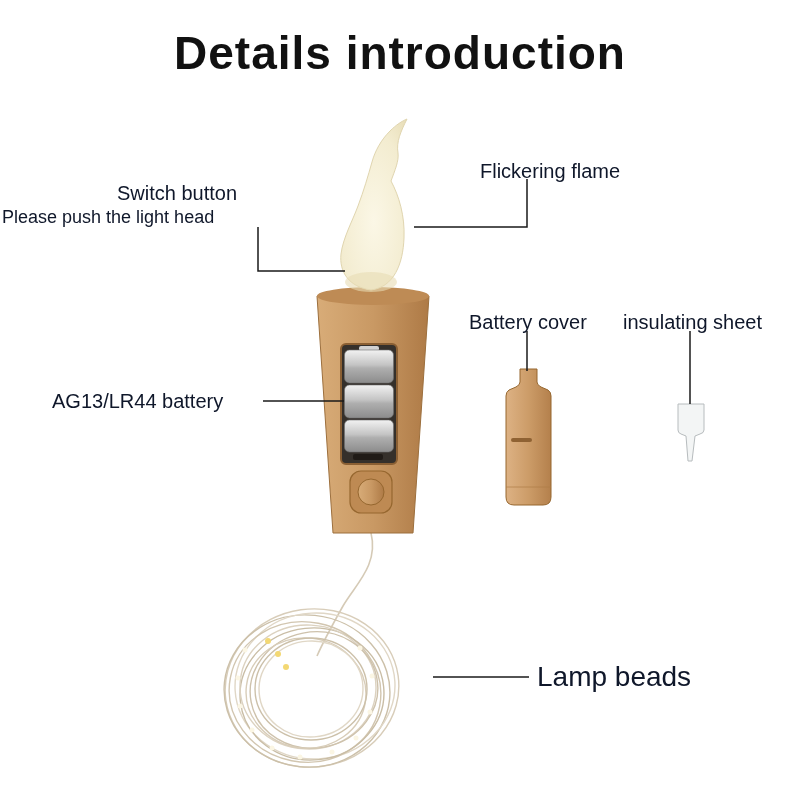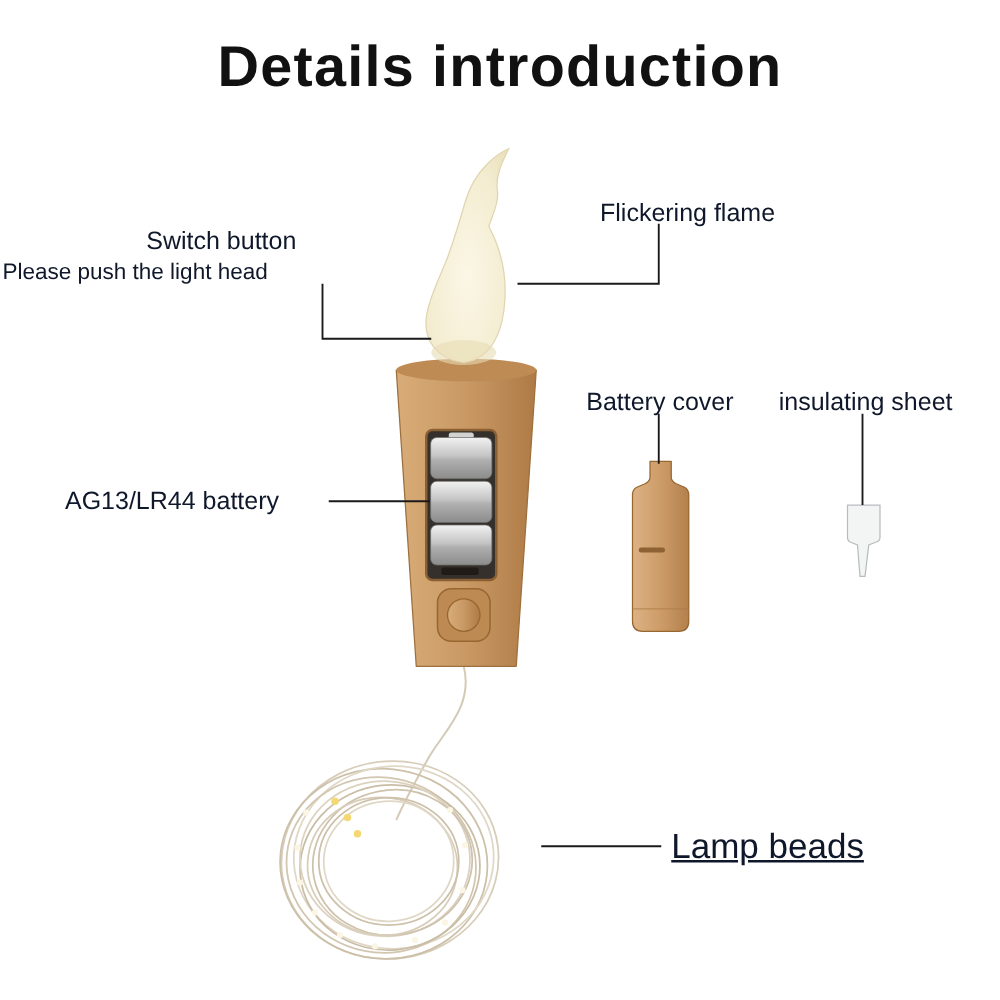--- a/index.html
+++ b/index.html
@@ -149,15 +149,15 @@
   <div class="lbl" style="left:117px;top:182px;">Switch button</div>
 
   <div class="lbl lbl-note" style="left:2px;top:207px;">Please push the light head</div>
 
   <div class="lbl" style="left:623px;top:311px;">insulating sheet</div>
 
   <div class="lbl" style="left:469px;top:311px;">Battery cover</div>
 
   <div class="lbl" style="left:52px;top:390px;">AG13/LR44 battery</div>
 
-  <div class="lbl lbl-big" style="left:537px;top:661px;text-decoration:underline;">Lamp beads</div>
+  <div class="lbl lbl-big" style="left:537px;top:661px;">Lamp beads</div>
 
 </div>
 
 </body></html>

